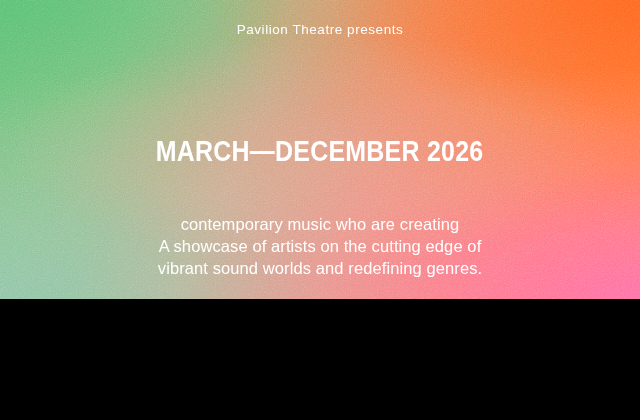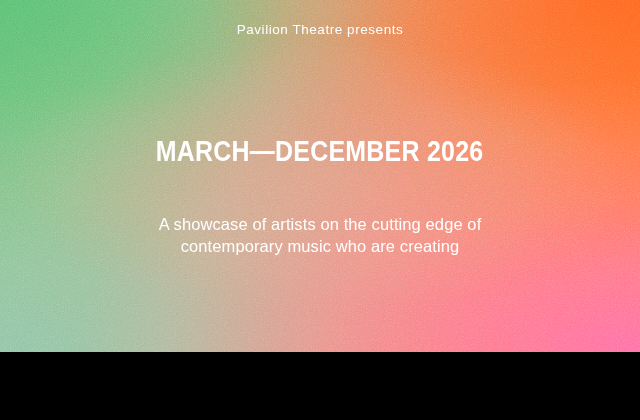--- a/index.html
+++ b/index.html
@@ -6,21 +6,21 @@
   * { margin:0; padding:0; box-sizing:border-box; }
 
   html, body {
     width:640px; height:420px;
     overflow:hidden;
     background:#000;
   }
 
   #poster {
     position:relative;
-    width:640px; height:352px;
+    width:640px; height:299px;
     overflow:hidden;
     font-family:"Liberation Sans", sans-serif;
     
     background:#e08a6e;
   }
 
   
   .mesh {
     position:absolute;
     inset:0;
@@ -190,18 +190,19 @@
   <div class="content">
 
     <div class="kicker">Pavilion Theatre presents</div>
 
     <div class="title">
     </div>
 
     <div class="dates">MARCH—DECEMBER 2026</div>
 
     <div class="blurb">
+      <span class="blurb-line">contemporary music who are creating</span>
       <span class="blurb-line">A showcase of artists on the cutting edge of</span>
-      <span class="blurb-line">contemporary music who are creating</span>
+      <span class="blurb-line">vibrant sound worlds and redefining genres.</span>
     </div>
 
   </div>
 </div>
 
 </body></html>

